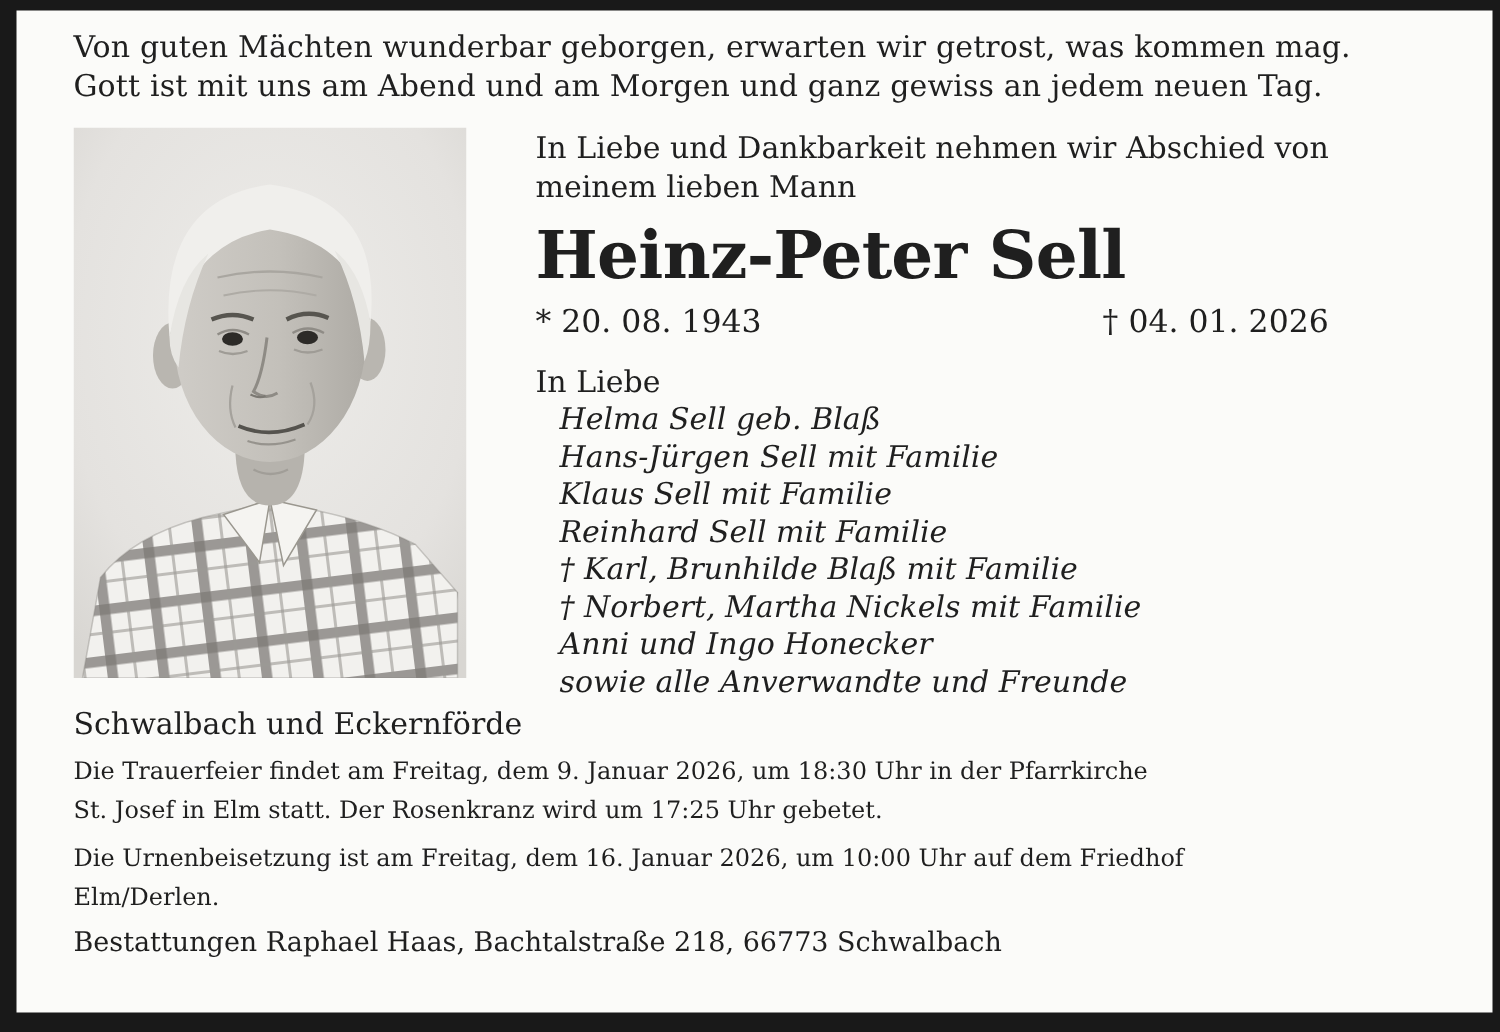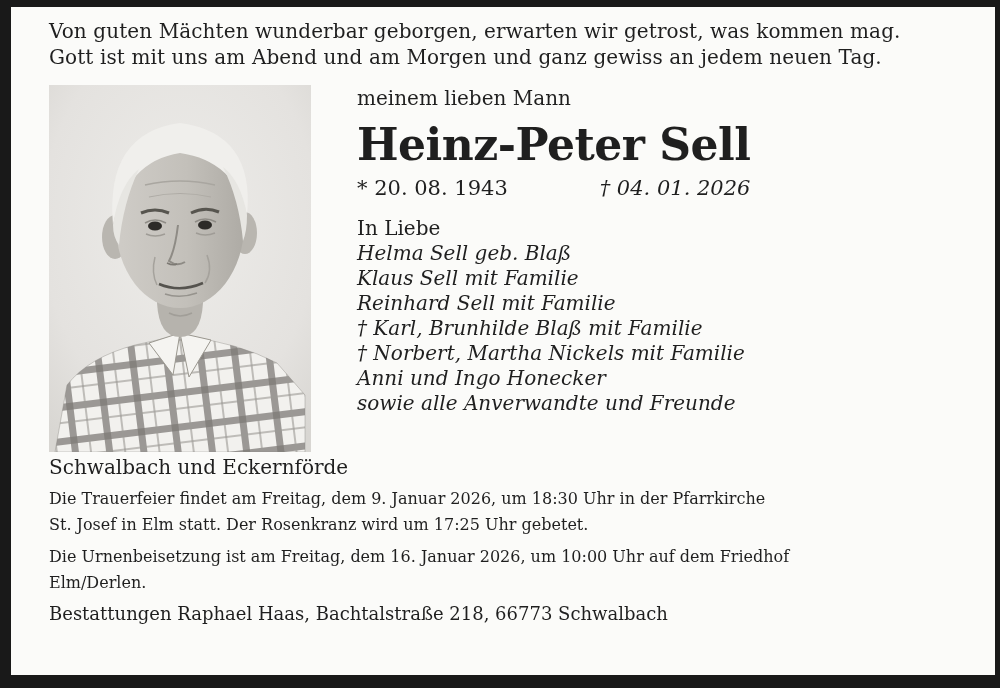--- a/index.html
+++ b/index.html
@@ -26,23 +26,23 @@
   .deceased-name {
     font-size: 44px;
     font-weight: bold;
     line-height: 50px;
     margin: 9px 0 5px 0;
     letter-spacing: -0.5px;
     white-space: nowrap;
   }
   .dates-row { display: flex; font-size: 21px; margin-top: 4px; justify-content: space-between; }
   .birth-date { width: 172px; white-space: nowrap; }
-  .death-date { white-space: nowrap; font-style: italic; }
+  .death-date { white-space: nowrap; }
   .family-heading { margin-top: 15px; line-height: 25px; }
-  .family-item { font-style: italic; line-height: 25px; white-space: nowrap; }
+  .family-item { font-style: italic; line-height: 25px; white-space: nowrap; margin-left: 16px; }
   .locations-line { font-size: 20px; line-height: 26px; margin-top: 2px; }
   .para { font-size: 16px; line-height: 26px; margin-top: 6px; }
   .funeral-home-line { font-size: 18px; line-height: 22px; margin-top: 7px; }
 </style>
 </head>
 <body>
 
 <div class="frame">
 
   <div class="quote">
@@ -112,31 +112,33 @@
         <path d="M158,170 Q164,186 156,198" stroke="#a5a29c" stroke-width="1.5" fill="none"></path>
 
         <path d="M110,199 Q131,208 154,198" stroke="#55534e" stroke-width="2.5" fill="none"></path>
         <path d="M116,209 Q131,214 148,208" stroke="#96938d" stroke-width="1.5" fill="none"></path>
 
         <path d="M120,228 Q131,234 143,228" stroke="#a19e98" stroke-width="1.5" fill="none"></path>
       </svg>
     </div>
 
     <div class="right-col">
+      <div class="intro-line">In Liebe und Dankbarkeit nehmen wir Abschied von</div>
       <div class="intro-line">meinem lieben Mann</div>
 
       <div class="deceased-name">Heinz-Peter Sell</div>
 
       <div class="dates-row">
         <span class="birth-date">* 20. 08. 1943</span>
         <span class="death-date">† 04. 01. 2026</span>
       </div>
 
       <div class="family-heading">In Liebe</div>
       <div class="family-item">Helma Sell geb. Blaß</div>
+      <div class="family-item">Hans-Jürgen Sell mit Familie</div>
       <div class="family-item">Klaus Sell mit Familie</div>
       <div class="family-item">Reinhard Sell mit Familie</div>
       <div class="family-item">† Karl, Brunhilde Blaß mit Familie</div>
       <div class="family-item">† Norbert, Martha Nickels mit Familie</div>
       <div class="family-item">Anni und Ingo Honecker</div>
       <div class="family-item">sowie alle Anverwandte und Freunde</div>
     </div>
   </div>
 
   <div class="locations-line">Schwalbach und Eckernförde</div>

